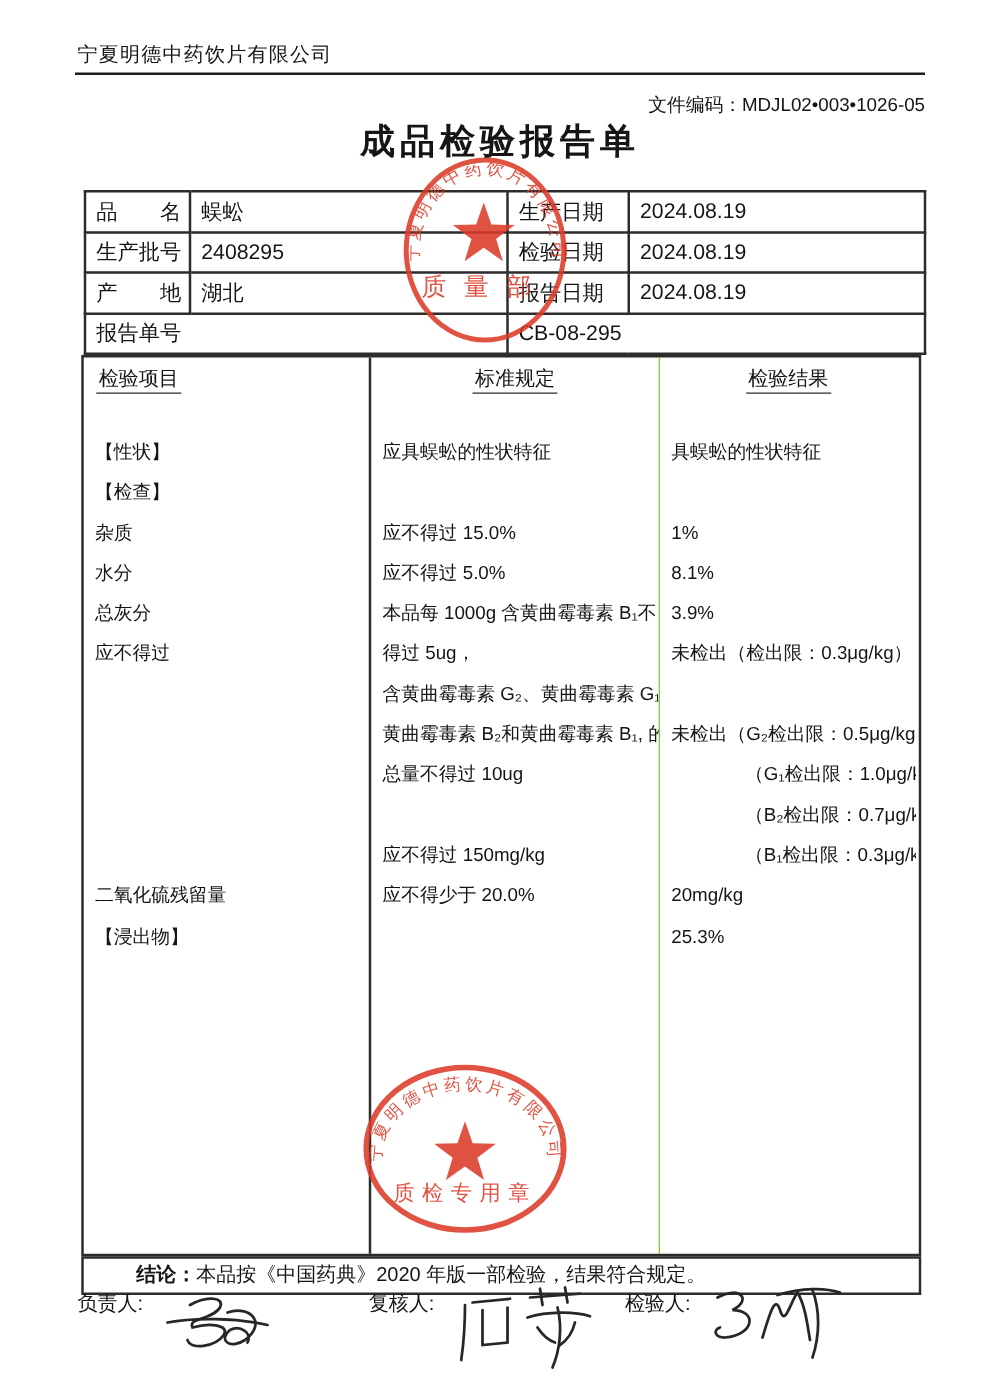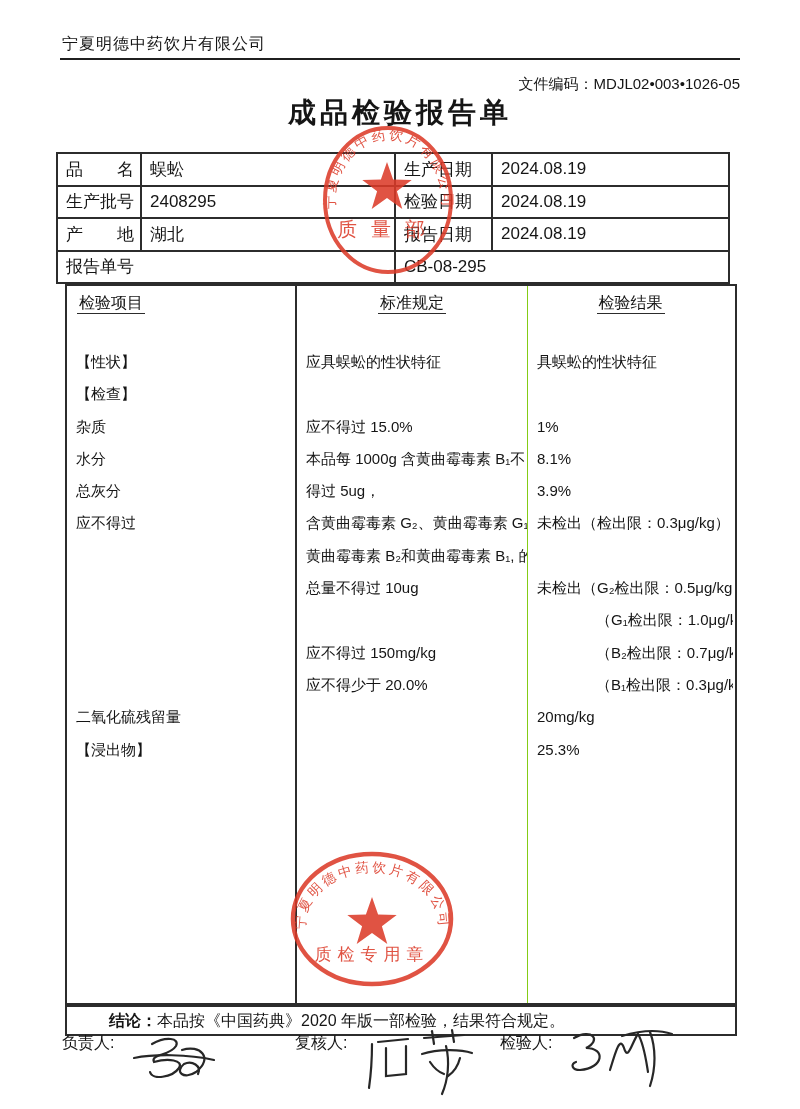--- a/index.html
+++ b/index.html
@@ -10,21 +10,21 @@
     font-family:Liberation Sans, sans-serif;
     color:#151515;
   }
   
   .hdr-company { position:absolute; left:62px; top:34px; font-size:16px; letter-spacing:1px; }
   .hdr-code    { position:absolute; right:60px; top:35px; font-size:15px;margin-top:40px; }
   .hdr-rule    { position:absolute; left:60px; top:58px; width:680px; height:2px; background:#1f1f1f; }
   .doc-title   { position:absolute; left:0; top:94px; width:100%; text-align:center;
                  font-size:28px; font-weight:bold; letter-spacing:4px; }
   
-  .info-table { position:absolute; left:56px; top:152px; width:672px;
+  .info-table { position:absolute; left:67px; top:152px; width:672px;
                 border-collapse:collapse; table-layout:fixed; font-size:17px; }
   .info-table td { border:2px solid #2c2c2c; height:32.5px; padding:0 0 0 8px;
                    vertical-align:middle; white-space:nowrap; overflow:hidden; }
   .i-label  { letter-spacing:0; }
   
   .main-table { position:absolute; left:65px; top:284px; width:672px; height:721px;
                 display:flex; border:2px solid #2c2c2c; background:transparent; }
   .m-col { height:100%; overflow:hidden; }
   .m-col1 { width:230px; border-right:2px solid #2c2c2c; }
   .m-col2 { width:231px; border-right:1px solid #84cc16; }
@@ -124,20 +124,21 @@
           <div class="t-line">二氧化硫残留量</div>
           <div class="t-line">【浸出物】</div>
         </div>
     </div>
     <div class="m-col m-col2">
       <div class="m-head center"><span>标准规定</span></div>
       <div class="m-lines">
           <div class="t-line">应具蜈蚣的性状特征</div>
           <div class="t-line">&nbsp;</div>
           <div class="t-line">应不得过 15.0%</div>
+          <div class="t-line">应不得过 5.0%</div>
           <div class="t-line">本品每 1000g 含黄曲霉毒素 B₁不</div>
           <div class="t-line">得过 5ug，</div>
           <div class="t-line">含黄曲霉毒素 G₂、黄曲霉毒素 G₁、</div>
           <div class="t-line">黄曲霉毒素 B₂和黄曲霉毒素 B₁, 的</div>
           <div class="t-line">总量不得过 10ug</div>
           <div class="t-line">&nbsp;</div>
           <div class="t-line">应不得过 150mg/kg</div>
           <div class="t-line">应不得少于 20.0%</div>
         </div>
     </div>

